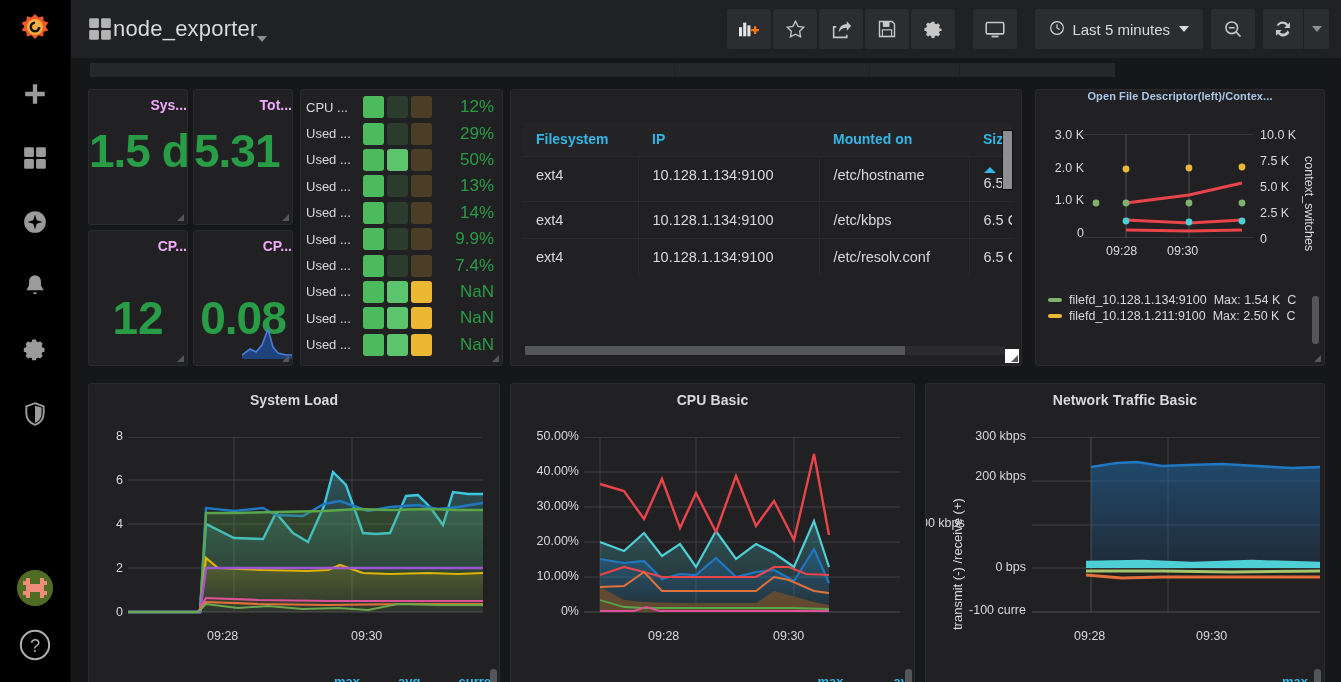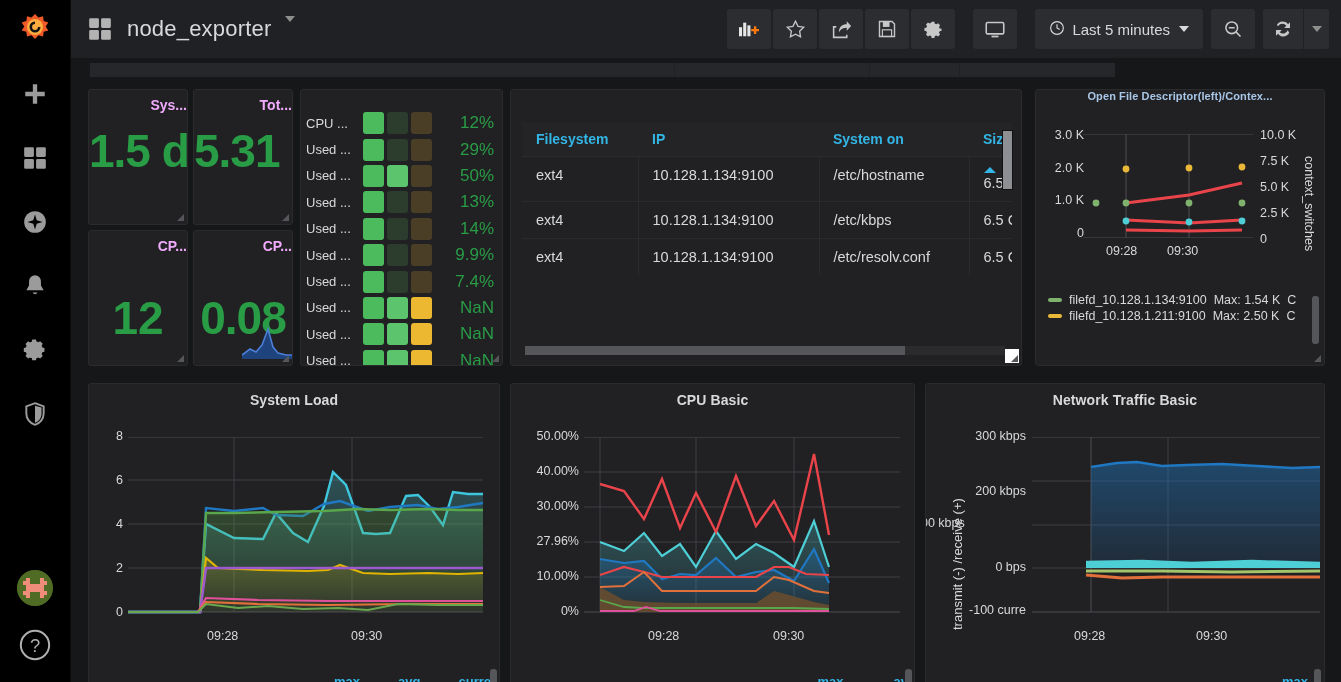--- a/index.html
+++ b/index.html
@@ -30,21 +30,21 @@
     overflow:hidden; position:relative; cursor:pointer;
   }
   #help { margin-bottom: 16px; cursor:pointer; }
 
   
   #header {
     position: absolute; left: 71px; top: 0; width: 1270px; height: 58px;
     background: #1f2125;
     display: flex; align-items: center; padding: 0 12px 0 16px;
   }
-  #dash-title-wrap { display:flex; align-items:flex-start; gap: 14px; }
+  #dash-title-wrap { display:flex; align-items:flex-end; }
   #dash-grid-icon { display:flex; }
   #dash-title {
     font-size: 22px; color: #d8d9da; font-weight: 400; letter-spacing: .2px;
   }
   .caret-down {
     width:0; height:0; border-left:5px solid transparent; border-right:5px solid transparent;
     border-top:6px solid #8e8e8e;
   }
   #header-spacer { flex: 1 1 auto; }
   #toolbar { display:flex; align-items:center; }
@@ -352,21 +352,21 @@
   <div class="panel" style="left:122px; top:172px; width:100px; height:136px;">
     <div class="ss-title">CP...</div>
     <div class="ss-value" style="font-size:46px; padding-top:40px; letter-spacing:-1px;">0.08</div>
     <svg style="position:absolute;left:48px;bottom:6px;" width="56" height="34" viewBox="0 0 56 34">
       <path d="M0 30 L8 24 L14 27 L20 20 L26 4 L31 22 L36 28 L44 30 L56 30 L56 34 L0 34 Z" fill="#1f60c4" opacity="0.55"></path>
       <path d="M0 30 L8 24 L14 27 L20 20 L26 4 L31 22 L36 28 L44 30 L56 30" fill="none" stroke="#4a7ed8" stroke-width="1.6"></path>
     </svg>
     <div class="resize-handle"></div>
   </div>
 
-  <div class="panel" style="left:229px; top:31px; width:203px; height:277px; padding-top:20px;">
+  <div class="panel" style="left:229px; top:31px; width:203px; height:277px; padding-top:4px;">
     <div id="gauge-rows">
         <div class="bg-row">
           <div class="bg-label">CPU ...</div>
           <div class="bg-cells">
             <div class="bg-cell" style="background: rgb(76, 187, 94);"></div>
             <div class="bg-cell" style="background: rgb(44, 61, 46);"></div>
             <div class="bg-cell" style="background: rgb(74, 63, 38);"></div>
           </div>
           <div class="bg-val">12%</div>
         </div>
@@ -461,21 +461,21 @@
         <colgroup>
             <col style="width:116px">
             <col style="width:181px">
             <col style="width:150px">
             <col style="width:90px">
           </colgroup>
         <thead>
             <tr id="disk-head">
               <th>Filesystem</th>
               <th>IP</th>
-              <th>System on</th>
+              <th>Mounted on</th>
               <th>Size</th>
             </tr>
           </thead>
         <tbody id="disk-body">
             <tr>
               <td>ext4</td>
               <td>10.128.1.134:9100</td>
               <td>/etc/hostname</td>
               <td class="cell-wrap"><div class="sort-asc"></div><span>6.5 GiB</span></td>
             </tr>
@@ -635,21 +635,21 @@
     <div class="vscroll-thumb-sm" style="right:2px; bottom:1px; height:22px;"></div>
     <div class="resize-handle"></div>
   </div>
 
   <div class="panel" style="left:439px; top:325px; width:405px; height:310px;">
     <div class="panel-title" style="font-size:14px;">CPU Basic</div>
     <div id="cb-yticks" style="position: absolute; left: 0px; top: 0px; width: 68px;">
         <div class="ytick" style="position: absolute; right: 0px; top: 45px; width: 68px; text-align: right;">50.00%</div>
         <div class="ytick" style="position: absolute; right: 0px; top: 80px; width: 68px; text-align: right;">40.00%</div>
         <div class="ytick" style="position: absolute; right: 0px; top: 115px; width: 68px; text-align: right;">30.00%</div>
-        <div class="ytick" style="position: absolute; right: 0px; top: 150px; width: 68px; text-align: right;">27.96%</div>
+        <div class="ytick" style="position: absolute; right: 0px; top: 150px; width: 68px; text-align: right;">20.00%</div>
         <div class="ytick" style="position: absolute; right: 0px; top: 185px; width: 68px; text-align: right;">10.00%</div>
         <div class="ytick" style="position: absolute; right: 0px; top: 220px; width: 68px; text-align: right;">0%</div>
       </div>
 
     <svg style="position:absolute; left:73px; top:53px;" width="316" height="200" viewBox="0 0 316 200">
       <defs>
         <linearGradient id="cbCy" x1="0" y1="0" x2="0" y2="1">
           <stop offset="0%" stop-color="#4ecfd6" stop-opacity="0.3"></stop>
             <stop offset="100%" stop-color="#4ecfd6" stop-opacity="0.05"></stop>
         </linearGradient>
@@ -698,21 +698,21 @@
     <div class="vscroll-thumb-sm" style="right:2px; bottom:1px; height:22px;"></div>
     <div class="resize-handle"></div>
   </div>
 
   <div class="panel" style="left:854px; top:325px; width:400px; height:310px;">
     <div class="panel-title" style="font-size:14px;">Network Traffic Basic</div>
 
     <div class="axis-label-v" id="nt-axlabel" style="left:24px; top:246px; transform: rotate(-90deg); font-size:13px;">transmit (-) /receive (+)</div>
     <div id="nt-yticks" style="position: absolute; left: 0px; top: 0px; width: 100px;">
         <div class="ytick" style="position: absolute; right: 0px; top: 45px; width: 100px; text-align: right;">300 kbps</div>
-        <div class="ytick" style="position: absolute; right: 0px; top: 100px; width: 100px; text-align: right;">200 kbps</div>
+        <div class="ytick" style="position: absolute; right: 0px; top: 85px; width: 100px; text-align: right;">200 kbps</div>
         <div class="ytick" style="position: absolute; right: 12px; top: 132px; width: 100px; text-align: left;">100 kbps</div>
         <div class="ytick" style="position: absolute; right: 0px; top: 175.5px; width: 100px; text-align: right;">0 bps</div>
         <div class="ytick" style="position: absolute; right: 0px; top: 219px; width: 100px; text-align: right;">-100 curre</div>
       </div>
 
     <svg style="position:absolute; left:106px; top:53px;" width="288" height="200" viewBox="0 0 288 200">
       <defs>
         <linearGradient id="ntBl" x1="0" y1="0" x2="0" y2="1">
           <stop offset="0%" stop-color="#1f78c1" stop-opacity="0.45"></stop>
             <stop offset="100%" stop-color="#1f78c1" stop-opacity="0.12"></stop>

